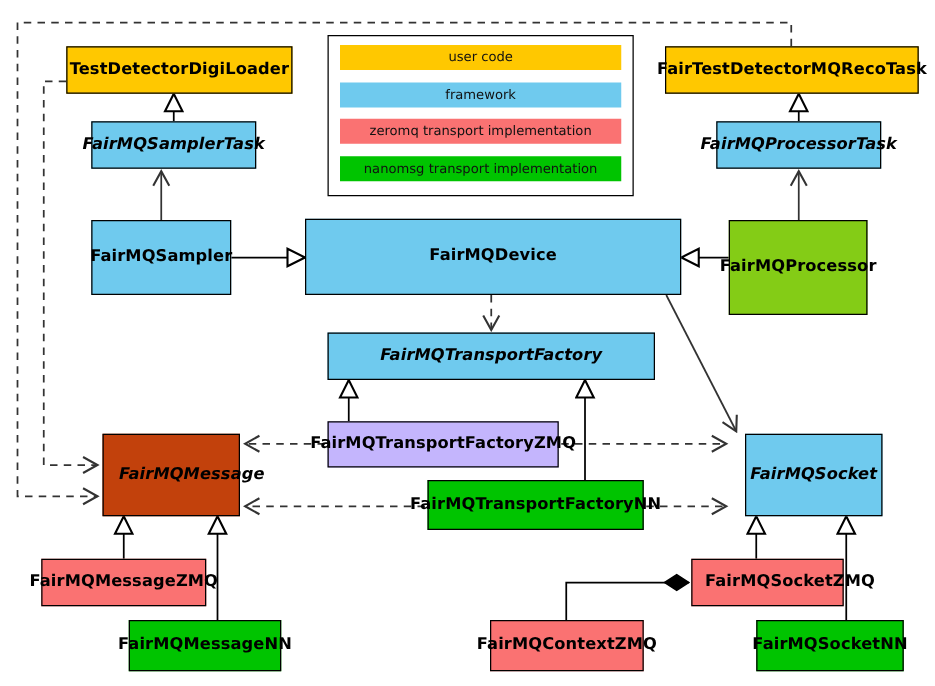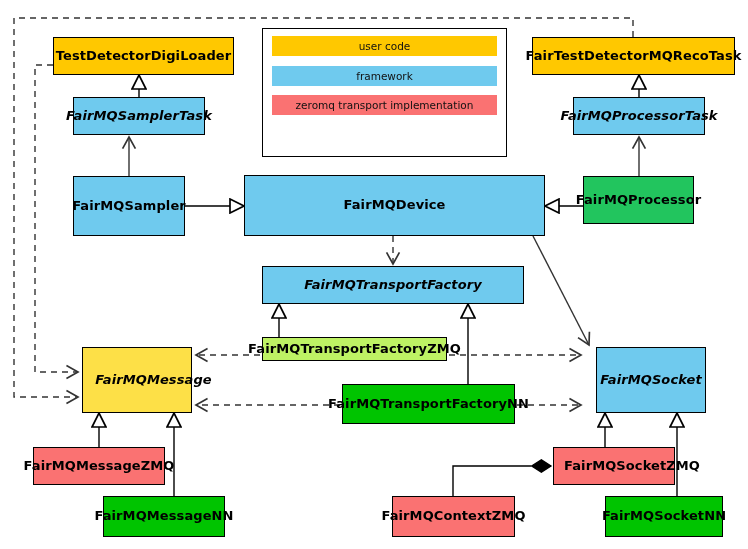--- a/index.html
+++ b/index.html
@@ -85,42 +85,43 @@
 
       <path d="M453,496 L453,466 L551,466" fill="none" stroke="#000" stroke-width="1.4" marker-end="url(#solidDiamond)"></path>
     </g>
   </svg>
 
   <div class="legend" style="left:262px;top:28px;width:245px;height:129px;">
   </div>
   <div class="legend-item" style="left:272px;top:36px;width:225px;height:20px;background:#FFC800;">user code</div>
   <div class="legend-item" style="left:272px;top:66px;width:225px;height:20px;background:#6FCAEE;">framework</div>
   <div class="legend-item" style="left:272px;top:95px;width:225px;height:20px;background:#FA7272;">zeromq transport implementation</div>
+  <div class="legend-item" style="left:272px;top:125px;width:225px;height:20px;background:#00C400;">nanomsg transport implementation</div>
 
   <div class="node" style="left:53px;top:37px;width:181px;height:38px;background:#FFC800;">TestDetectorDigiLoader</div>
 
   <div class="node abstract" style="left:73px;top:97px;width:132px;height:38px;background:#6FCAEE;">FairMQSamplerTask</div>
 
   <div class="node" style="left:73px;top:176px;width:112px;height:60px;background:#6FCAEE;">FairMQSampler</div>
 
   <div class="node" style="left:244px;top:175px;width:301px;height:61px;background:#6FCAEE;text-align:right;">FairMQDevice</div>
 
   <div class="node" style="left:532px;top:37px;width:203px;height:38px;background:#FFC800;">FairTestDetectorMQRecoTask</div>
 
   <div class="node abstract" style="left:573px;top:97px;width:132px;height:38px;background:#6FCAEE;">FairMQProcessorTask</div>
 
-  <div class="node" style="left:583px;top:176px;width:111px;height:48px;background:#22c55e;">FairMQProcessor</div>
+  <div class="node" style="left:583px;top:176px;width:111px;height:76px;background:#84cc16;">FairMQProcessor</div>
 
   <div class="node abstract" style="left:262px;top:266px;width:262px;height:38px;background:#6FCAEE;">FairMQTransportFactory</div>
 
-  <div class="node" style="left:262px;top:337px;width:185px;height:24px;background:#bef264;">FairMQTransportFactoryZMQ</div>
+  <div class="node" style="left:262px;top:337px;width:185px;height:37px;background:#c4b5fd;">FairMQTransportFactoryZMQ</div>
 
   <div class="node" style="left:342px;top:384px;width:173px;height:40px;background:#00C400;">FairMQTransportFactoryNN</div>
 
-  <div class="node abstract" style="left:82px;top:347px;width:110px;height:66px;background:#fde047;padding-left:33px;">FairMQMessage</div>
+  <div class="node abstract" style="left:82px;top:347px;width:110px;height:66px;background:#c2410c;padding-left:33px;">FairMQMessage</div>
 
   <div class="node abstract" style="left:585px;top:347px;width:110px;height:66px;background:#6FCAEE;margin-left:11px;">FairMQSocket</div>
 
   <div class="node" style="left:33px;top:447px;width:132px;height:38px;background:#FA7272;">FairMQMessageZMQ</div>
 
   <div class="node" style="left:103px;top:496px;width:122px;height:41px;background:#00C400;">FairMQMessageNN</div>
 
   <div class="node" style="left:553px;top:447px;width:122px;height:38px;background:#FA7272;padding-left:36px;">FairMQSocketZMQ</div>
 
   <div class="node" style="left:392px;top:496px;width:123px;height:41px;background:#FA7272;">FairMQContextZMQ</div>

